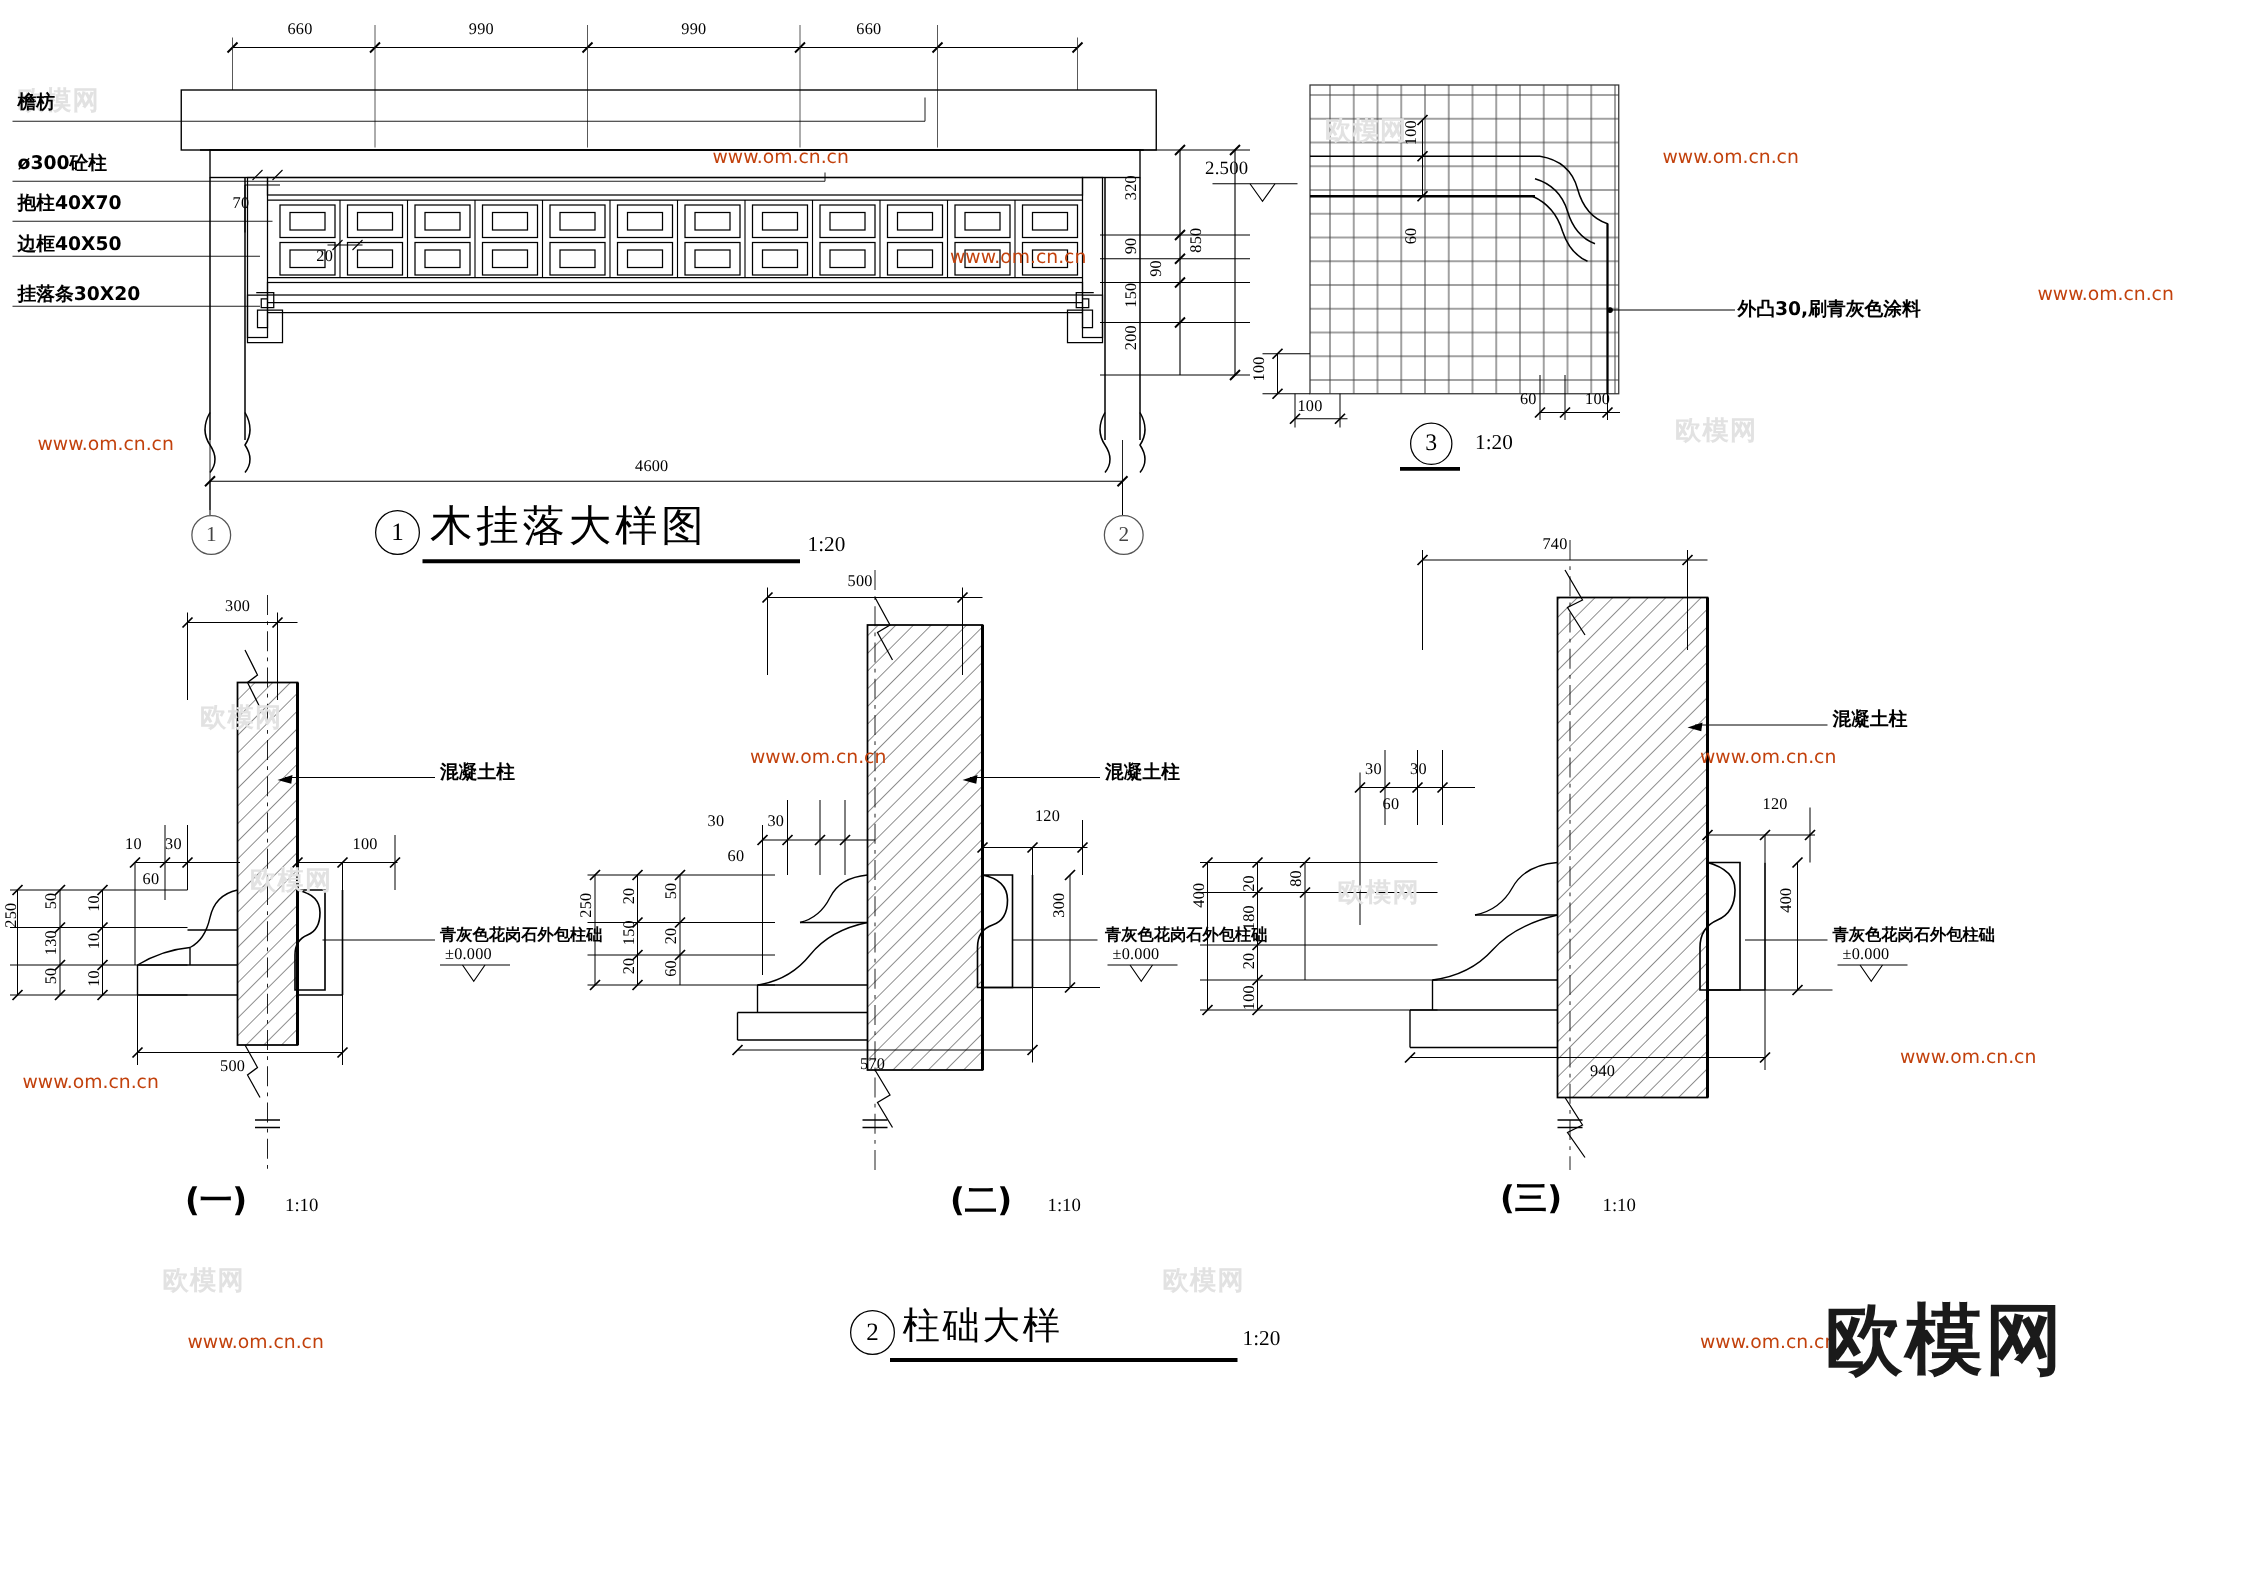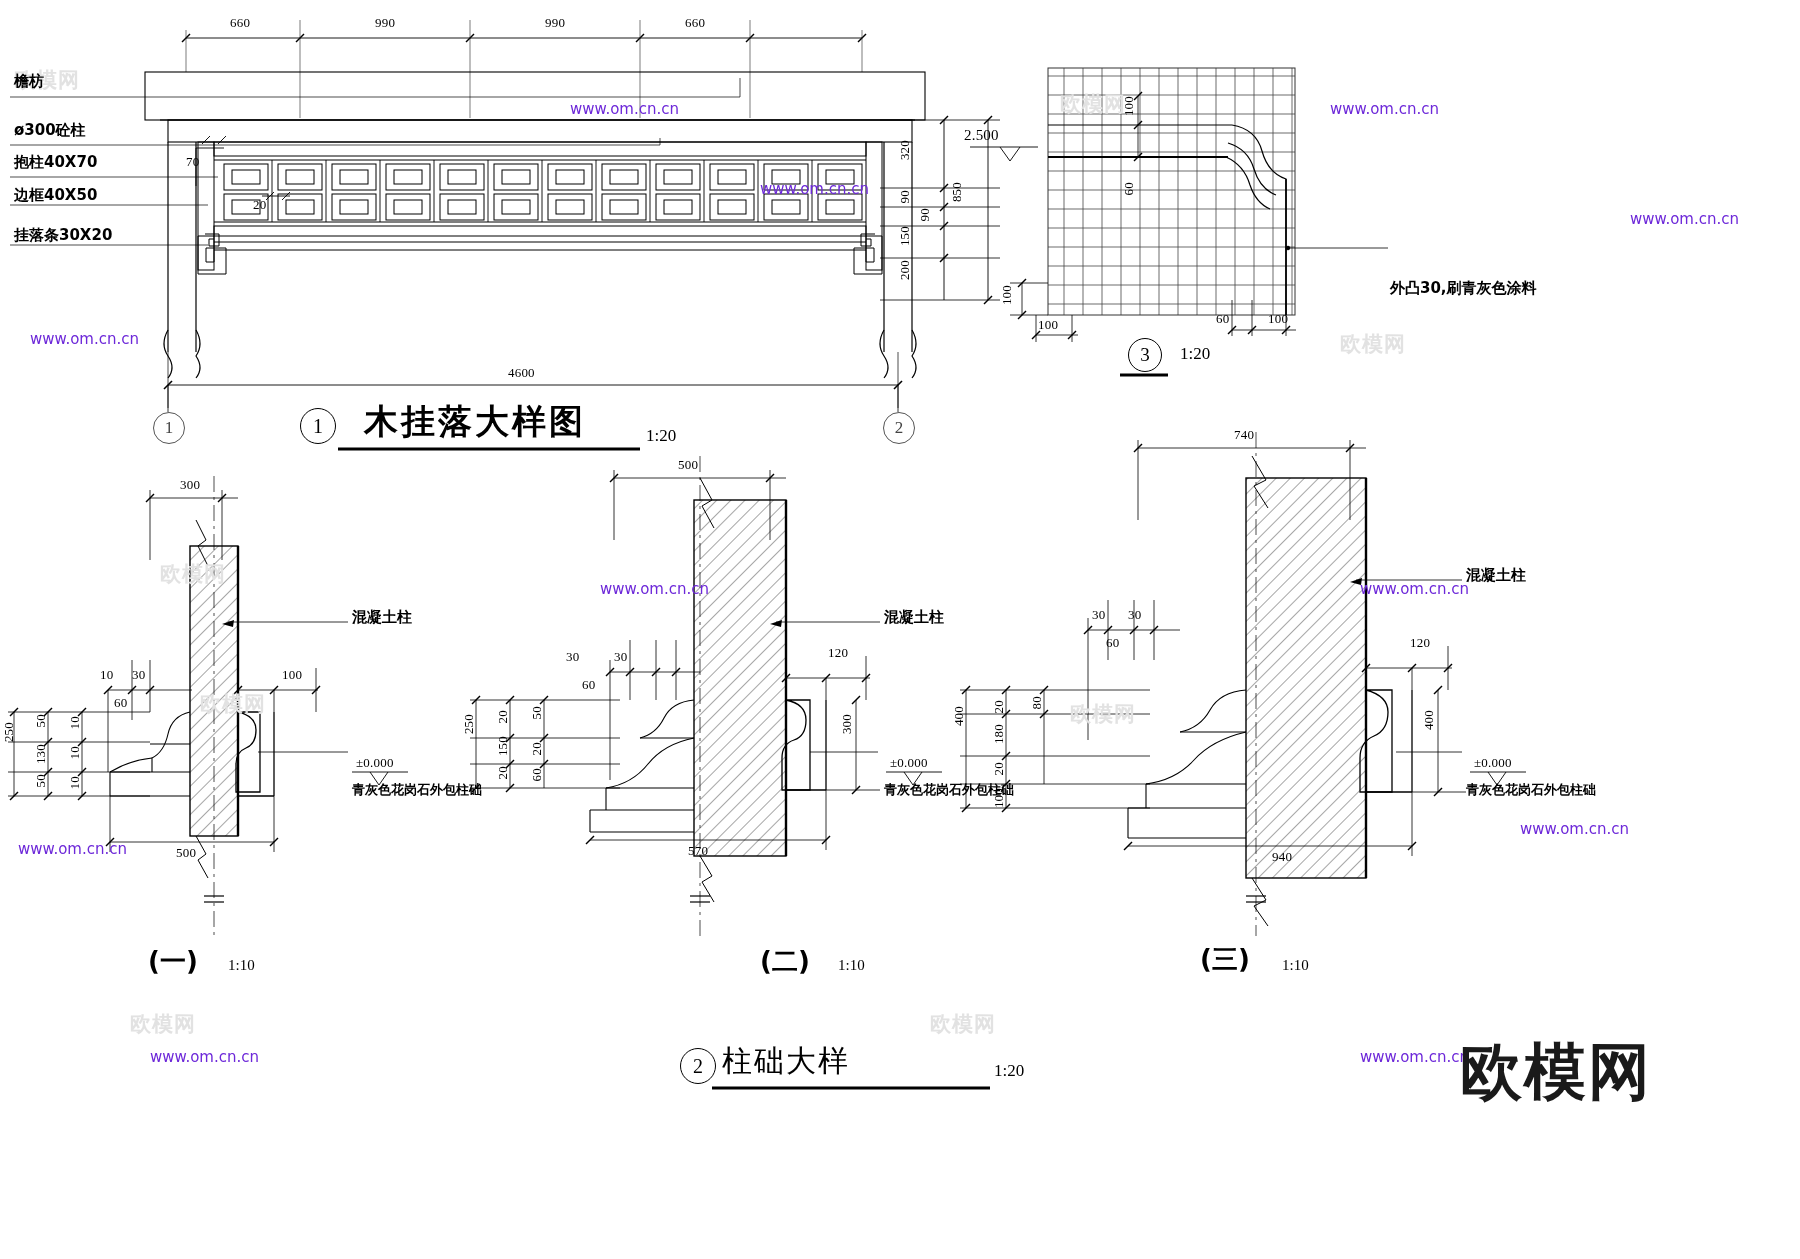--- a/index.html
+++ b/index.html
@@ -6,28 +6,28 @@
   html,body{margin:0;padding:0;background:#ffffff;}
   body{width:1800px;height:1259px;position:relative;overflow:hidden;
        font-family:"Liberation Serif","DejaVu Serif",serif;color:#000;}
   .sheet{position:absolute;inset:0;}
   svg{position:absolute;left:0;top:0;width:1800px;height:1259px;}
   .lbl{position:absolute;white-space:nowrap;font-family:"Liberation Serif","DejaVu Serif",serif;
        color:#000;line-height:1;}
   .dim{font-size:13px;letter-spacing:.2px;}
   .dimv{font-size:13px;writing-mode:vertical-rl;transform:rotate(180deg);letter-spacing:.2px;}
   .cjk{font-family:"DejaVu Sans","Liberation Sans",sans-serif;font-size:15px;font-weight:600;text-align:right;}
-  .cjk-sm{font-family:"DejaVu Sans","Liberation Sans",sans-serif;font-size:13px;font-weight:600;margin-top:41px;}
-  .title-cjk{font-family:"DejaVu Sans","Liberation Sans",sans-serif;font-size:34px;font-weight:700;letter-spacing:3px;margin-left:20px;}
+  .cjk-sm{font-family:"DejaVu Sans","Liberation Sans",sans-serif;font-size:13px;font-weight:600;}
+  .title-cjk{font-family:"DejaVu Sans","Liberation Sans",sans-serif;font-size:34px;font-weight:400;letter-spacing:3px;}
   .title-cjk2{font-family:"DejaVu Sans","Liberation Sans",sans-serif;font-size:30px;font-weight:400;letter-spacing:2px;}
   .scale{font-size:17px;}
   .scale-sm{font-size:15px;}
   .subttl{font-family:"DejaVu Sans","Liberation Sans",sans-serif;font-size:26px;font-weight:700;}
-  .wm{position:absolute;color:#6d28d9;font-family:"DejaVu Sans","Liberation Sans",sans-serif;
-      font-size:15px;white-space:nowrap;user-select:none;}
+  .wm{position:absolute;color:#c2410c;font-family:"DejaVu Sans","Liberation Sans",sans-serif;
+      font-size:15px;white-space:nowrap;user-select:none;margin-top:16px;}
   .wm-cjk{position:absolute;color:#e2e2e2;font-family:"DejaVu Sans","Liberation Sans",sans-serif;
       font-size:21px;font-weight:700;white-space:nowrap;letter-spacing:1px;user-select:none;}
   .wm-big{position:absolute;color:#1a1a1a;font-family:"DejaVu Sans","Liberation Sans",sans-serif;
       font-size:62px;font-weight:700;letter-spacing:2px;user-select:none;}
   .circnum{position:absolute;border:1.6px solid #555;border-radius:50%;
       width:30px;height:30px;display:flex;align-items:center;justify-content:center;
       font-size:17px;color:#444;background:transparent;}
   .circnum.dark{border-color:#000;color:#000;}
 </style>
 </head>

